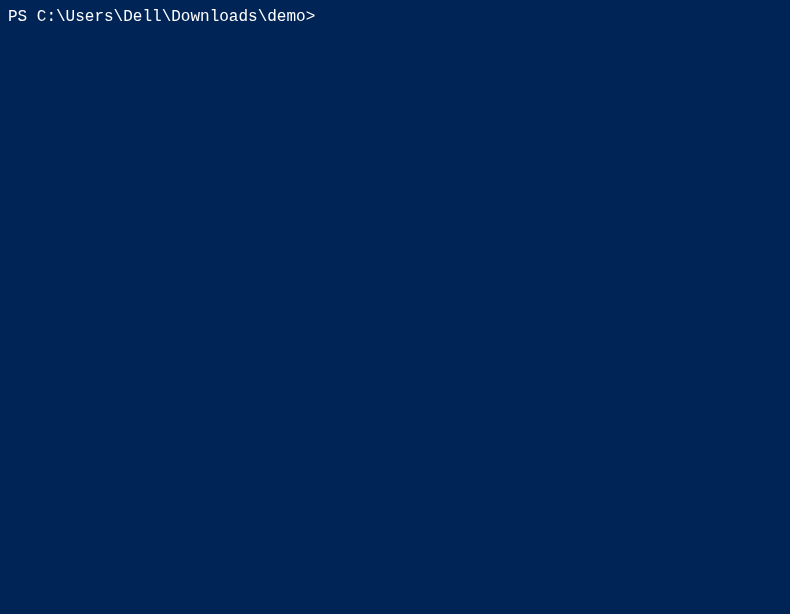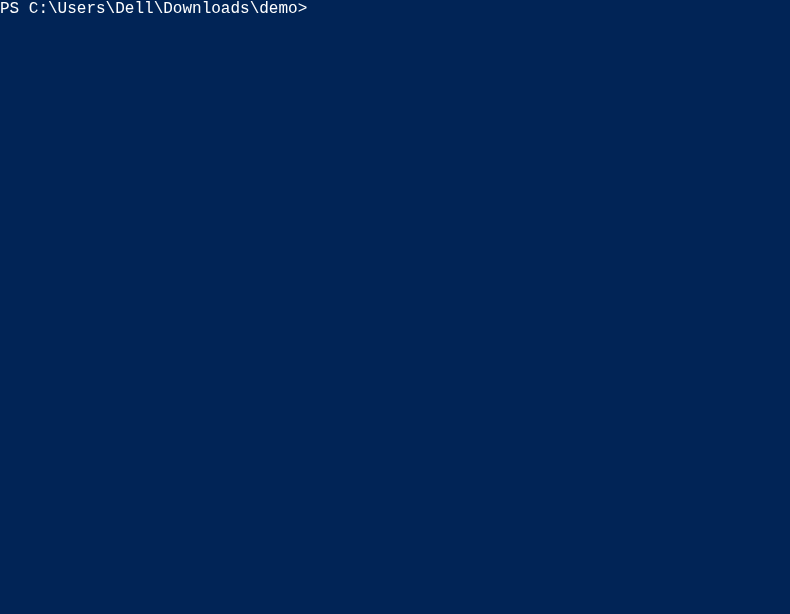--- a/index.html
+++ b/index.html
@@ -11,21 +11,21 @@
       width: 790px;
       height: 614px;
       background-color: #012456;
       font-family: Consolas, 'Courier New', monospace;
       font-size: 16px;
       overflow: hidden;
     }
     .terminal {
       width: 100%;
       height: 100%;
-      padding: 0;
+      padding: 8px;
     }
     .prompt-line {
       display: flex;
       align-items: flex-start;
       padding-top: 0px;
       padding-left: 0px;
     }
     .prompt-text {
       color: #ffffff;
       white-space: pre;

